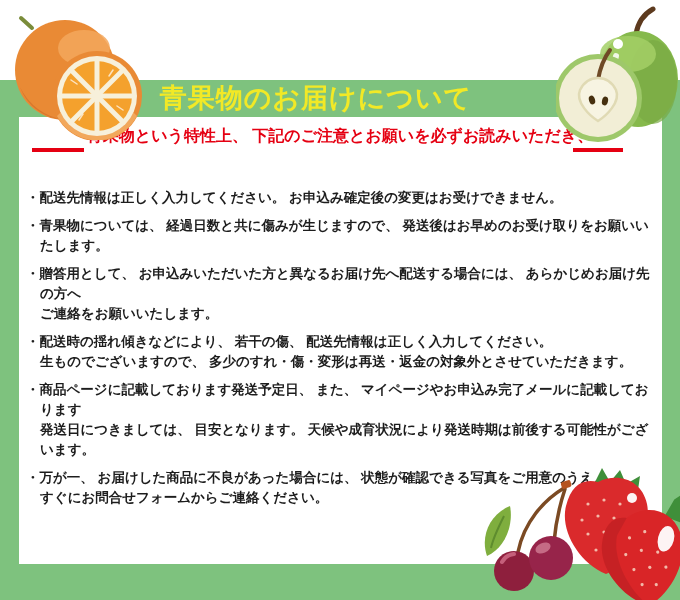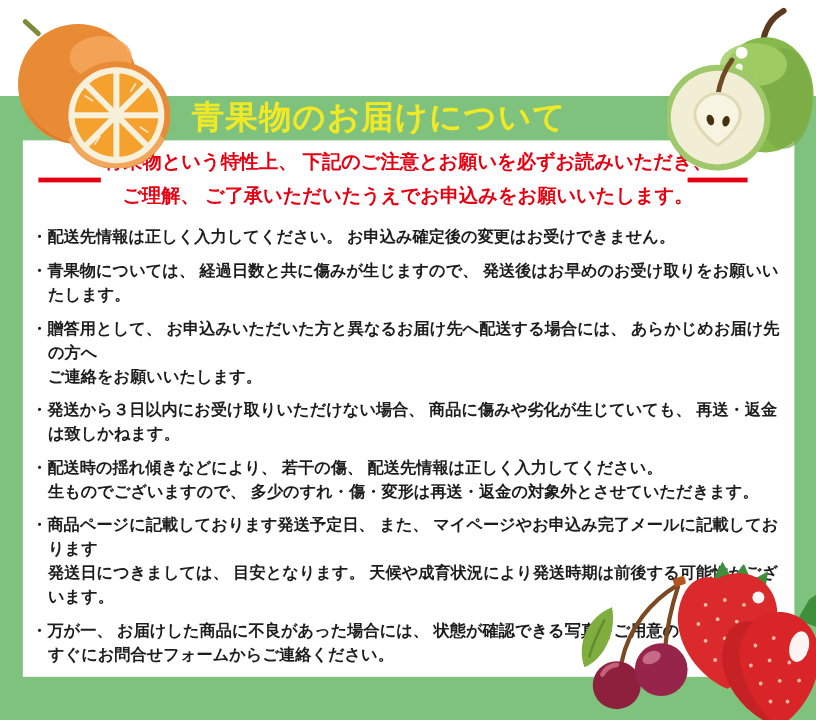--- a/index.html
+++ b/index.html
@@ -75,32 +75,30 @@
 <body>
 
 <div class="green-band"></div>
 
 <div class="notice-panel"></div>
 
 <div class="notice-title">青果物のお届けについて</div>
 
 <div class="intro">
   <div>青果物という特性上、 下記のご注意とお願いを必ずお読みいただき、</div>
-  <div>ご理解、 ご了承いただいたうえでお申込みをお願いいたします。</div>
 </div>
 
 <div class="dash dash-left"></div>
 <div class="dash dash-right"></div>
 
 <div class="bullets">
   <div class="bullet-item">・配送先情報は正しく入力してください。 お申込み確定後の変更はお受けできません。</div>
   <div class="bullet-item">・青果物については、 経過日数と共に傷みが生じますので、 発送後はお早めのお受け取りをお願いいたします。</div>
   <div class="bullet-item">・贈答用として、 お申込みいただいた方と異なるお届け先へ配送する場合には、 あらかじめお届け先の方へ
 ご連絡をお願いいたします。</div>
-  <div class="bullet-item">・発送から３日以内にお受け取りいただけない場合、 商品に傷みや劣化が生じていても、 再送・返金は致しかねます。</div>
   <div class="bullet-item">・配送時の揺れ傾きなどにより、 若干の傷、 配送先情報は正しく入力してください。
 生ものでございますので、 多少のすれ・傷・変形は再送・返金の対象外とさせていただきます。</div>
   <div class="bullet-item">・商品ページに記載しております発送予定日、 また、 マイページやお申込み完了メールに記載しております
 発送日につきましては、 目安となります。 天候や成育状況により発送時期は前後する可能性がございます。</div>
   <div class="bullet-item">・万が一、 お届けした商品に不良があった場合には、 状態が確認できる写真をご用意のうえ、
 すぐにお問合せフォームからご連絡ください。</div>
 
 </div>
 
 <svg class="deco deco-orange" width="140" height="128" viewBox="0 0 140 128">

